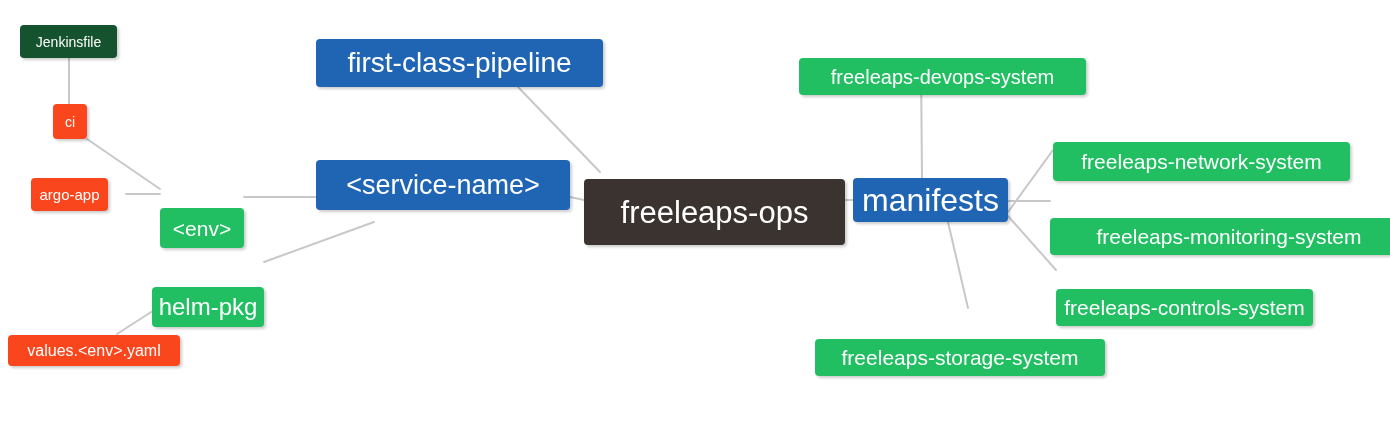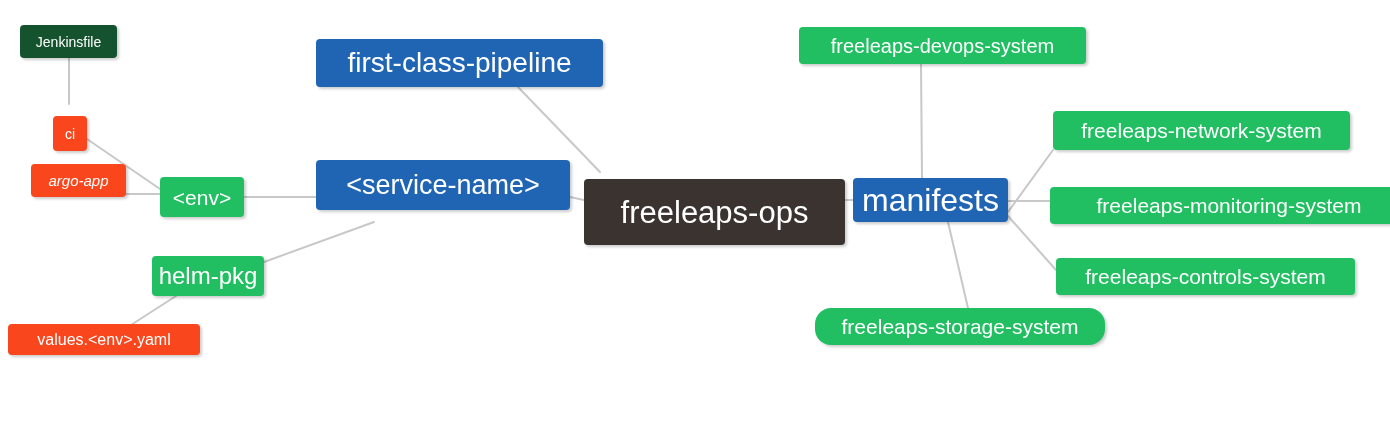--- a/index.html
+++ b/index.html
@@ -41,21 +41,21 @@
     letter-spacing: 0px;
     z-index: 2;
   }
   .node-label {
     display: block;
     line-height: 1;
   }
   
   .c-root   { background: #3a3330; margin-top: 7px; }
   .c-blue   { background: #2065b4; }
-  .c-green  { background: #21bf62; }
+  .c-green  { background: #21bf62; margin-top: 31px; }
   .c-orange { background: #14532d; }
   .c-red    { background: #f9461c; }
 </style>
 </head>
 <body>
 
 <div id="mindmap-canvas">
   <svg id="edge-layer" width="1390" height="421" viewBox="0 0 1390 421">
       <line x1="584" y1="200" x2="570" y2="197" stroke="#c8c8c8" stroke-width="2" stroke-linecap="round"></line>
       <line x1="600" y1="172" x2="518" y2="87" stroke="#c8c8c8" stroke-width="2" stroke-linecap="round"></line>
@@ -69,33 +69,33 @@
       <line x1="922" y1="178" x2="921" y2="64" stroke="#c8c8c8" stroke-width="2" stroke-linecap="round"></line>
       <line x1="1008" y1="212" x2="1053" y2="150" stroke="#c8c8c8" stroke-width="2" stroke-linecap="round"></line>
       <line x1="1008" y1="201" x2="1050" y2="201" stroke="#c8c8c8" stroke-width="2" stroke-linecap="round"></line>
       <line x1="1008" y1="216" x2="1056" y2="270" stroke="#c8c8c8" stroke-width="2" stroke-linecap="round"></line>
       <line x1="948" y1="222" x2="968" y2="308" stroke="#c8c8c8" stroke-width="2" stroke-linecap="round"></line>
     </svg>
   <div id="node-layer">
       <div class="node c-orange" style="left: 20px; top: 25px; width: 97px; height: 33px; font-size: 14px;">
         <span class="node-label">Jenkinsfile</span>
       </div>
-      <div class="node c-red" style="left: 53px; top: 116px; width: 34px; height: 35px; font-size: 14px;">
+      <div class="node c-red" style="left: 53px; top: 104px; width: 34px; height: 35px; font-size: 14px;">
         <span class="node-label">ci</span>
       </div>
-      <div class="node c-red" style="left: 31px; top: 164px; width: 95px; height: 33px; font-size: 15px; font-style: italic;">
+      <div class="node c-red" style="left: 31px; top: 178px; width: 77px; height: 33px; font-size: 15px;">
         <span class="node-label">argo-app</span>
       </div>
       <div class="node c-green" style="left: 160px; top: 177px; width: 84px; height: 40px; font-size: 21px; justify-content: center;">
         <span class="node-label">&lt;env&gt;</span>
       </div>
       <div class="node c-green" style="left: 152px; top: 256px; width: 112px; height: 40px; font-size: 24px;">
         <span class="node-label">helm-pkg</span>
       </div>
-      <div class="node c-red" style="left: 8px; top: 324px; width: 192px; height: 31px; font-size: 16px;">
+      <div class="node c-red" style="left: 8px; top: 335px; width: 172px; height: 31px; font-size: 16px;">
         <span class="node-label">values.&lt;env&gt;.yaml</span>
       </div>
       <div class="node c-blue" style="left: 316px; top: 39px; width: 287px; height: 48px; font-size: 28px;">
         <span class="node-label">first-class-pipeline</span>
       </div>
       <div class="node c-blue" style="left: 316px; top: 160px; width: 254px; height: 50px; font-size: 27px;">
         <span class="node-label">&lt;service-name&gt;</span>
       </div>
       <div class="node c-root" style="left: 584px; top: 172px; width: 261px; height: 66px; font-size: 31px;">
         <span class="node-label">freeleaps-ops</span>
@@ -105,20 +105,20 @@
       </div>
       <div class="node c-green" style="left: 799px; top: 27px; width: 287px; height: 37px; font-size: 20px;">
         <span class="node-label">freeleaps-devops-system</span>
       </div>
       <div class="node c-green" style="left: 1053px; top: 111px; width: 297px; height: 39px; font-size: 21px; justify-content: center;">
         <span class="node-label">freeleaps-network-system</span>
       </div>
       <div class="node c-green" style="left: 1050px; top: 187px; width: 358px; height: 37px; font-size: 21px;">
         <span class="node-label">freeleaps-monitoring-system</span>
       </div>
-      <div class="node c-green" style="left: 1056px; top: 258px; width: 299px; height: 37px; font-size: 21px;">
+      <div class="node c-green" style="left: 1056px; top: 258px; width: 257px; height: 37px; font-size: 21px;">
         <span class="node-label">freeleaps-controls-system</span>
       </div>
-      <div class="node c-green" style="left: 815px; top: 308px; width: 290px; height: 37px; font-size: 21px; border-radius: 16px;">
+      <div class="node c-green" style="left: 815px; top: 308px; width: 290px; height: 37px; font-size: 21px;">
         <span class="node-label">freeleaps-storage-system</span>
       </div>
     </div>
 </div>
 
 </body></html>

